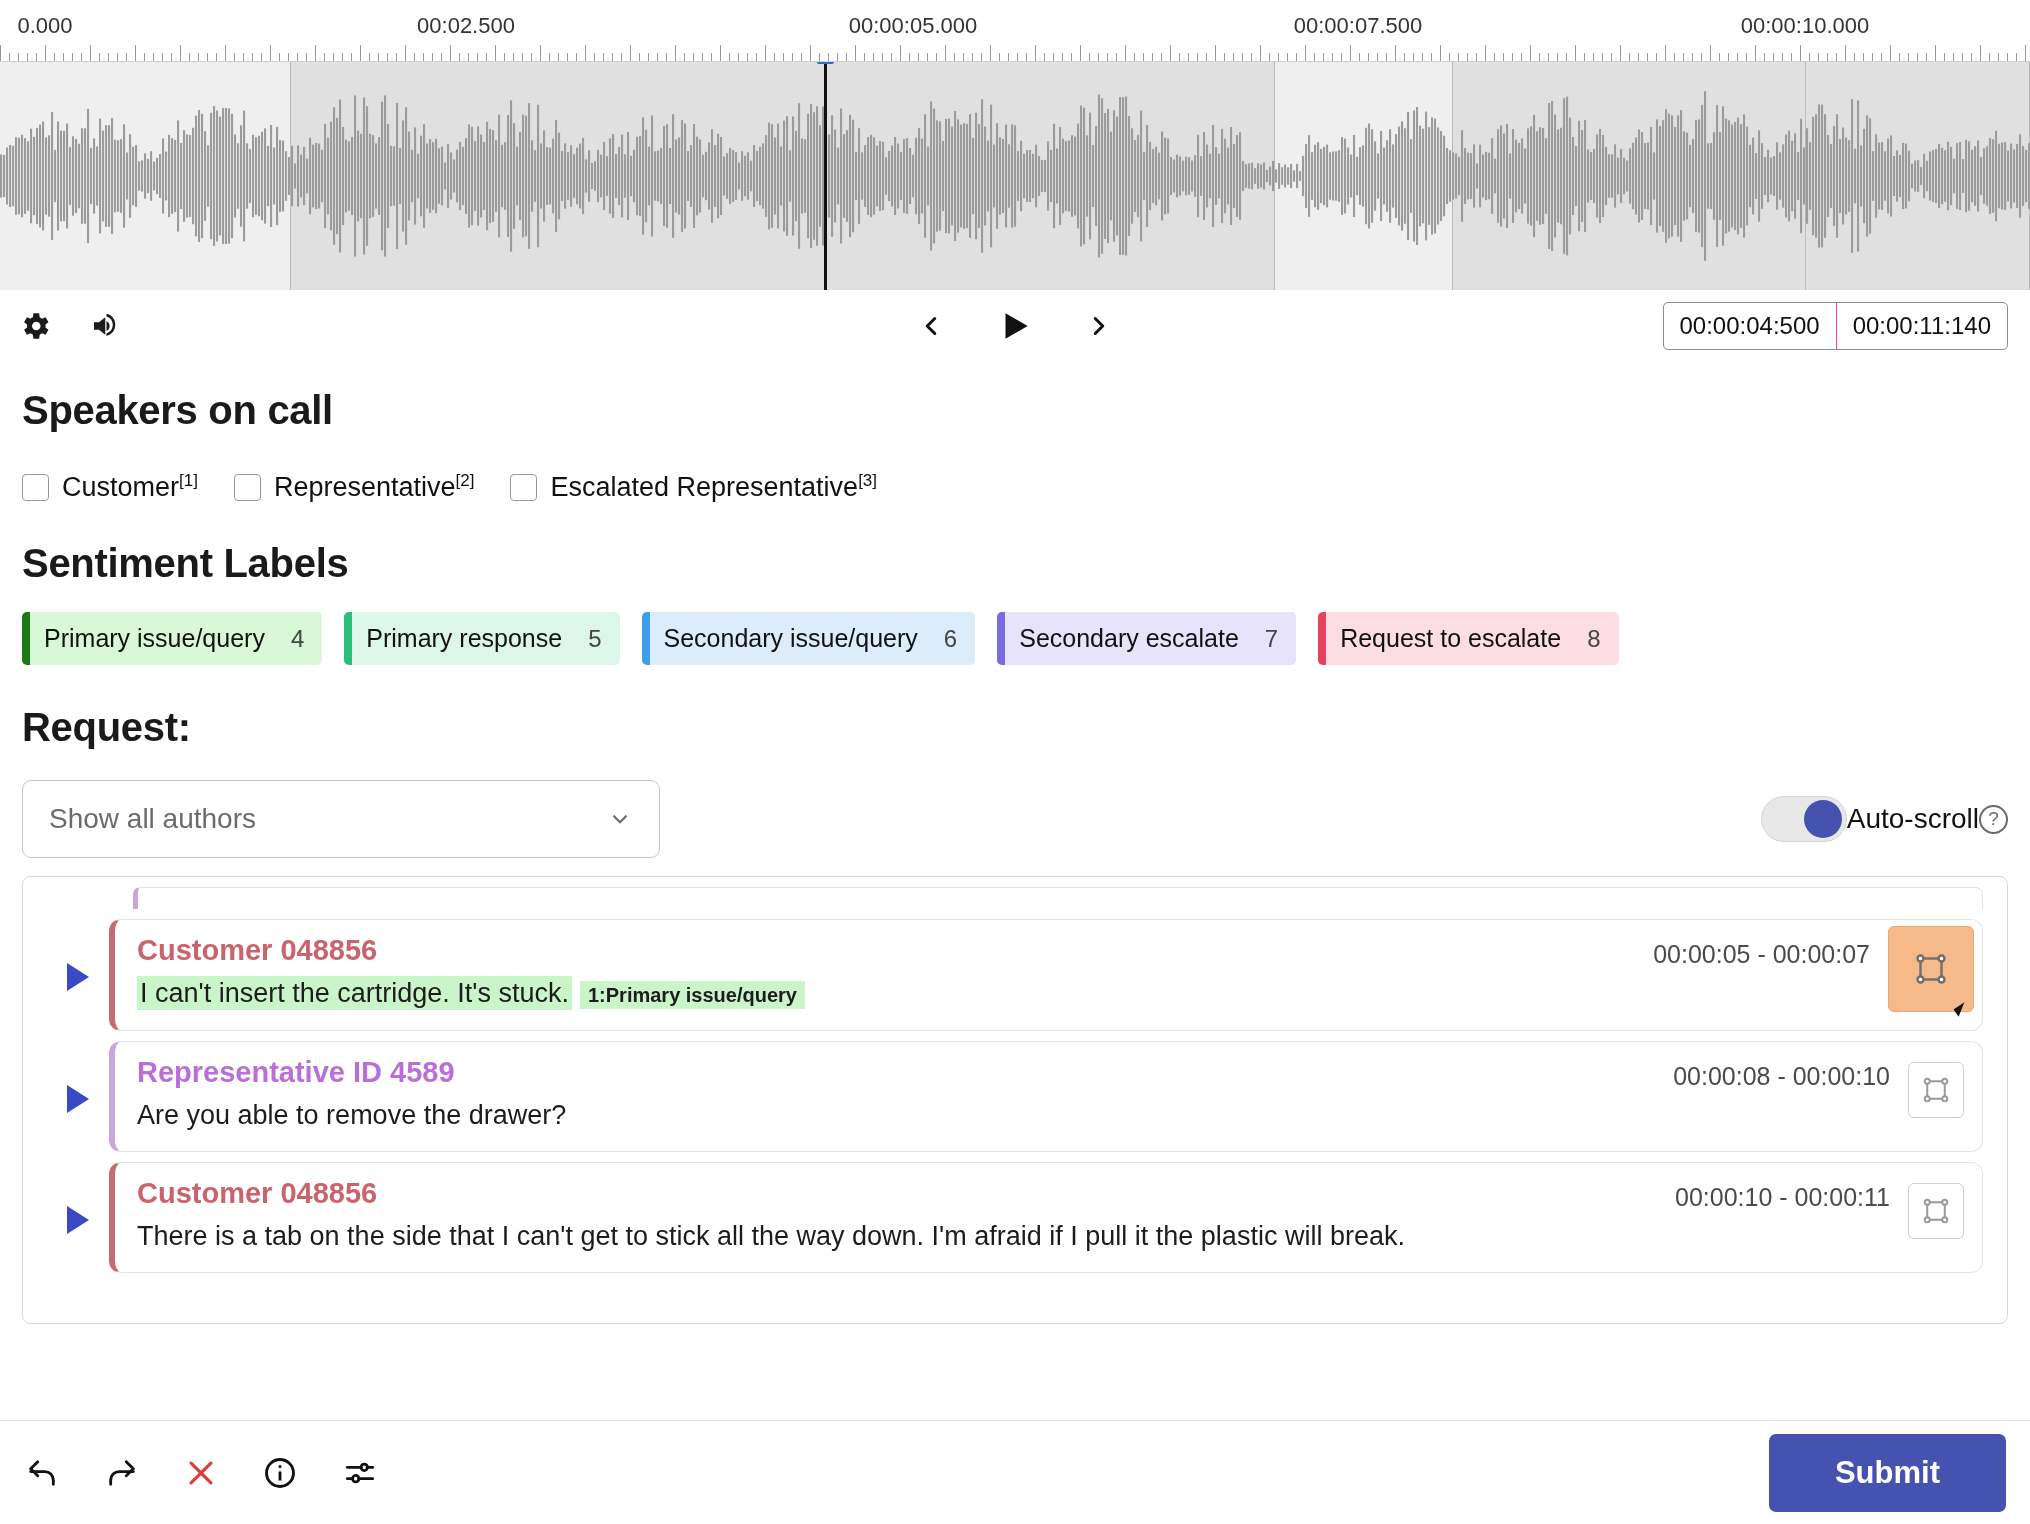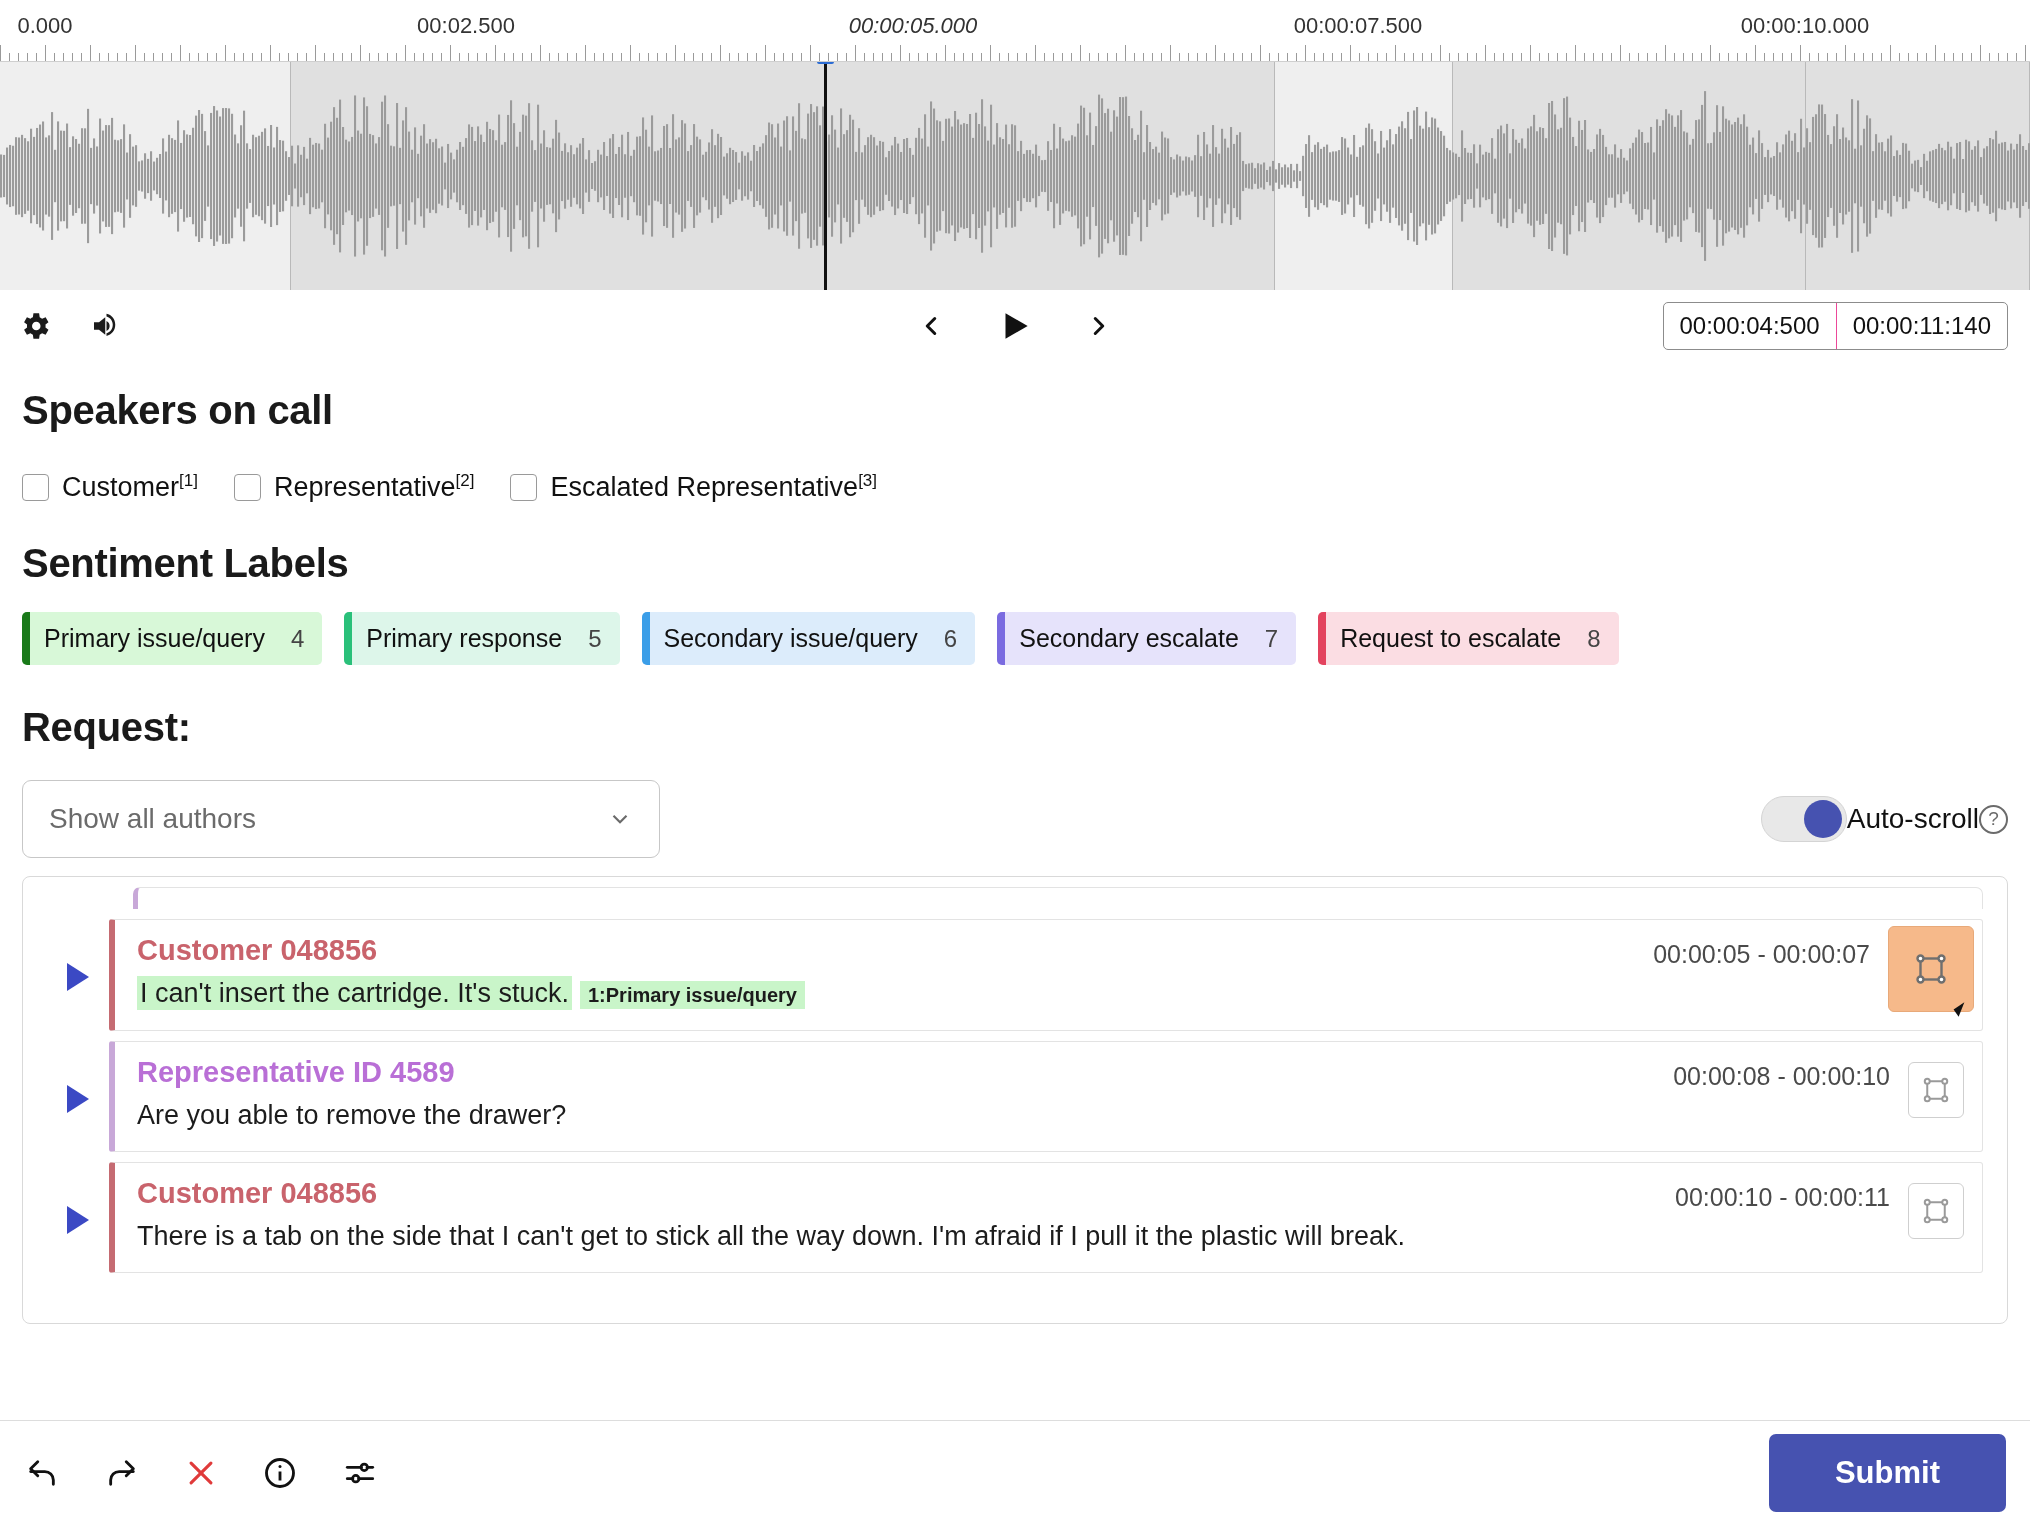--- a/index.html
+++ b/index.html
@@ -138,21 +138,21 @@
     border-bottom: none; border-radius: 7px 7px 0 0; background: #fff;
   }
   .msg-partial.accent { border-left: 5px solid #c8a8d8; }
   .msg-row { display: flex; align-items: flex-start; padding: 10px 24px 0 24px; }
   .play-col {
     width: 62px; flex: 0 0 62px; display: flex; align-items: center; justify-content: center;
     padding-top: 44px;
   }
   .tri { width: 0; height: 0; border-left: 22px solid #3b49c4; border-top: 14px solid transparent; border-bottom: 14px solid transparent; cursor: pointer; }
   .msg-card {
-    flex: 1; border: 1px solid #e3e3e3; border-radius: 3px; background: #fff;
+    flex: 1; border: 1px solid #e3e3e3; border-radius: 12px; background: #fff;
     padding: 14px 18px 18px 22px; position: relative; display: flex;
   }
   .msg-card.customer { border-left: 6px solid #c56b72; }
   .msg-card.rep { border-left: 6px solid #c8a8d8; }
   .msg-main { flex: 1; min-width: 0; }
   .msg-author { font-size: 29px; font-weight: bold; margin-bottom: 10px; }
   .msg-author.customer { color: #c9636c; }
   .msg-author.rep { color: #b96fd6; }
   .msg-text { font-size: 27px; color: #1c1c1c; line-height: 1.25; }
   .hl { background: #c9f5c9; padding: 2px 3px; }
@@ -188,21 +188,21 @@
 <style>#chip0::before{background:#1a7a1a;}</style><style>#chip1::before{background:#2ac07a;}</style><style>#chip2::before{background:#3b9ee8;}</style><style>#chip3::before{background:#7a6be0;}</style><style>#chip4::before{background:#e3435e;}</style></head>
 <body>
 
 <div class="app">
 
   <div class="wave-wrap">
     <div class="ruler">
       <div class="ruler-labels">
         <div class="ruler-label" style="left:45px;">0.000</div>
         <div class="ruler-label" style="left:466px;">00:02.500</div>
-        <div class="ruler-label" style="left:913px;font-style:italic;">00:00:05.000</div>
+        <div class="ruler-label" style="left:913px;">00:00:05.000</div>
         <div class="ruler-label" style="left:1358px;">00:00:07.500</div>
         <div class="ruler-label" style="left:1805px;">00:00:10.000</div>
       </div>
       <div class="ticks" id="ticks">
           <div class="tick" style="left:0px;height:16px;"></div>
           <div class="tick" style="left:9px;height:8px;"></div>
           <div class="tick" style="left:18px;height:8px;"></div>
           <div class="tick" style="left:27px;height:8px;"></div>
           <div class="tick" style="left:36px;height:8px;"></div>
           <div class="tick" style="left:45px;height:16px;"></div>

